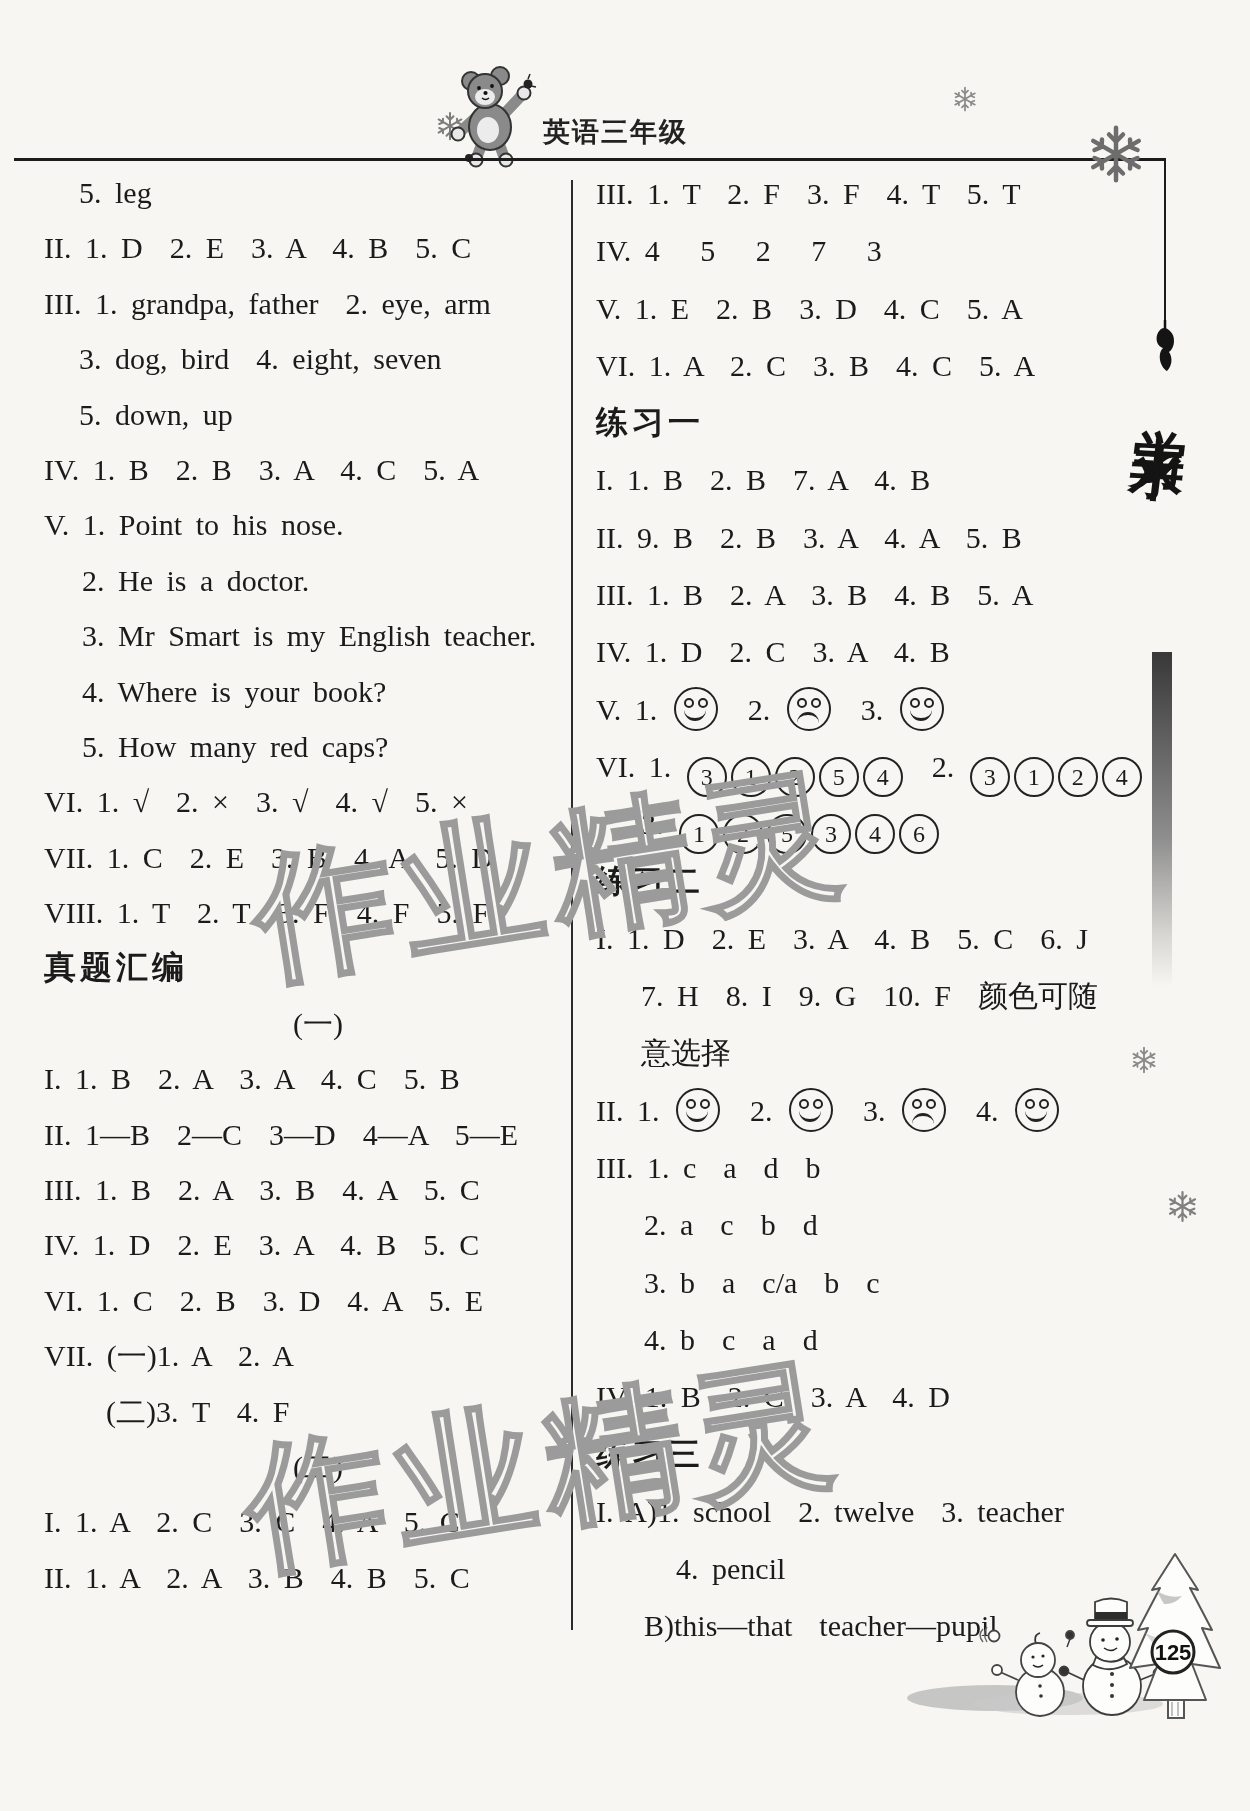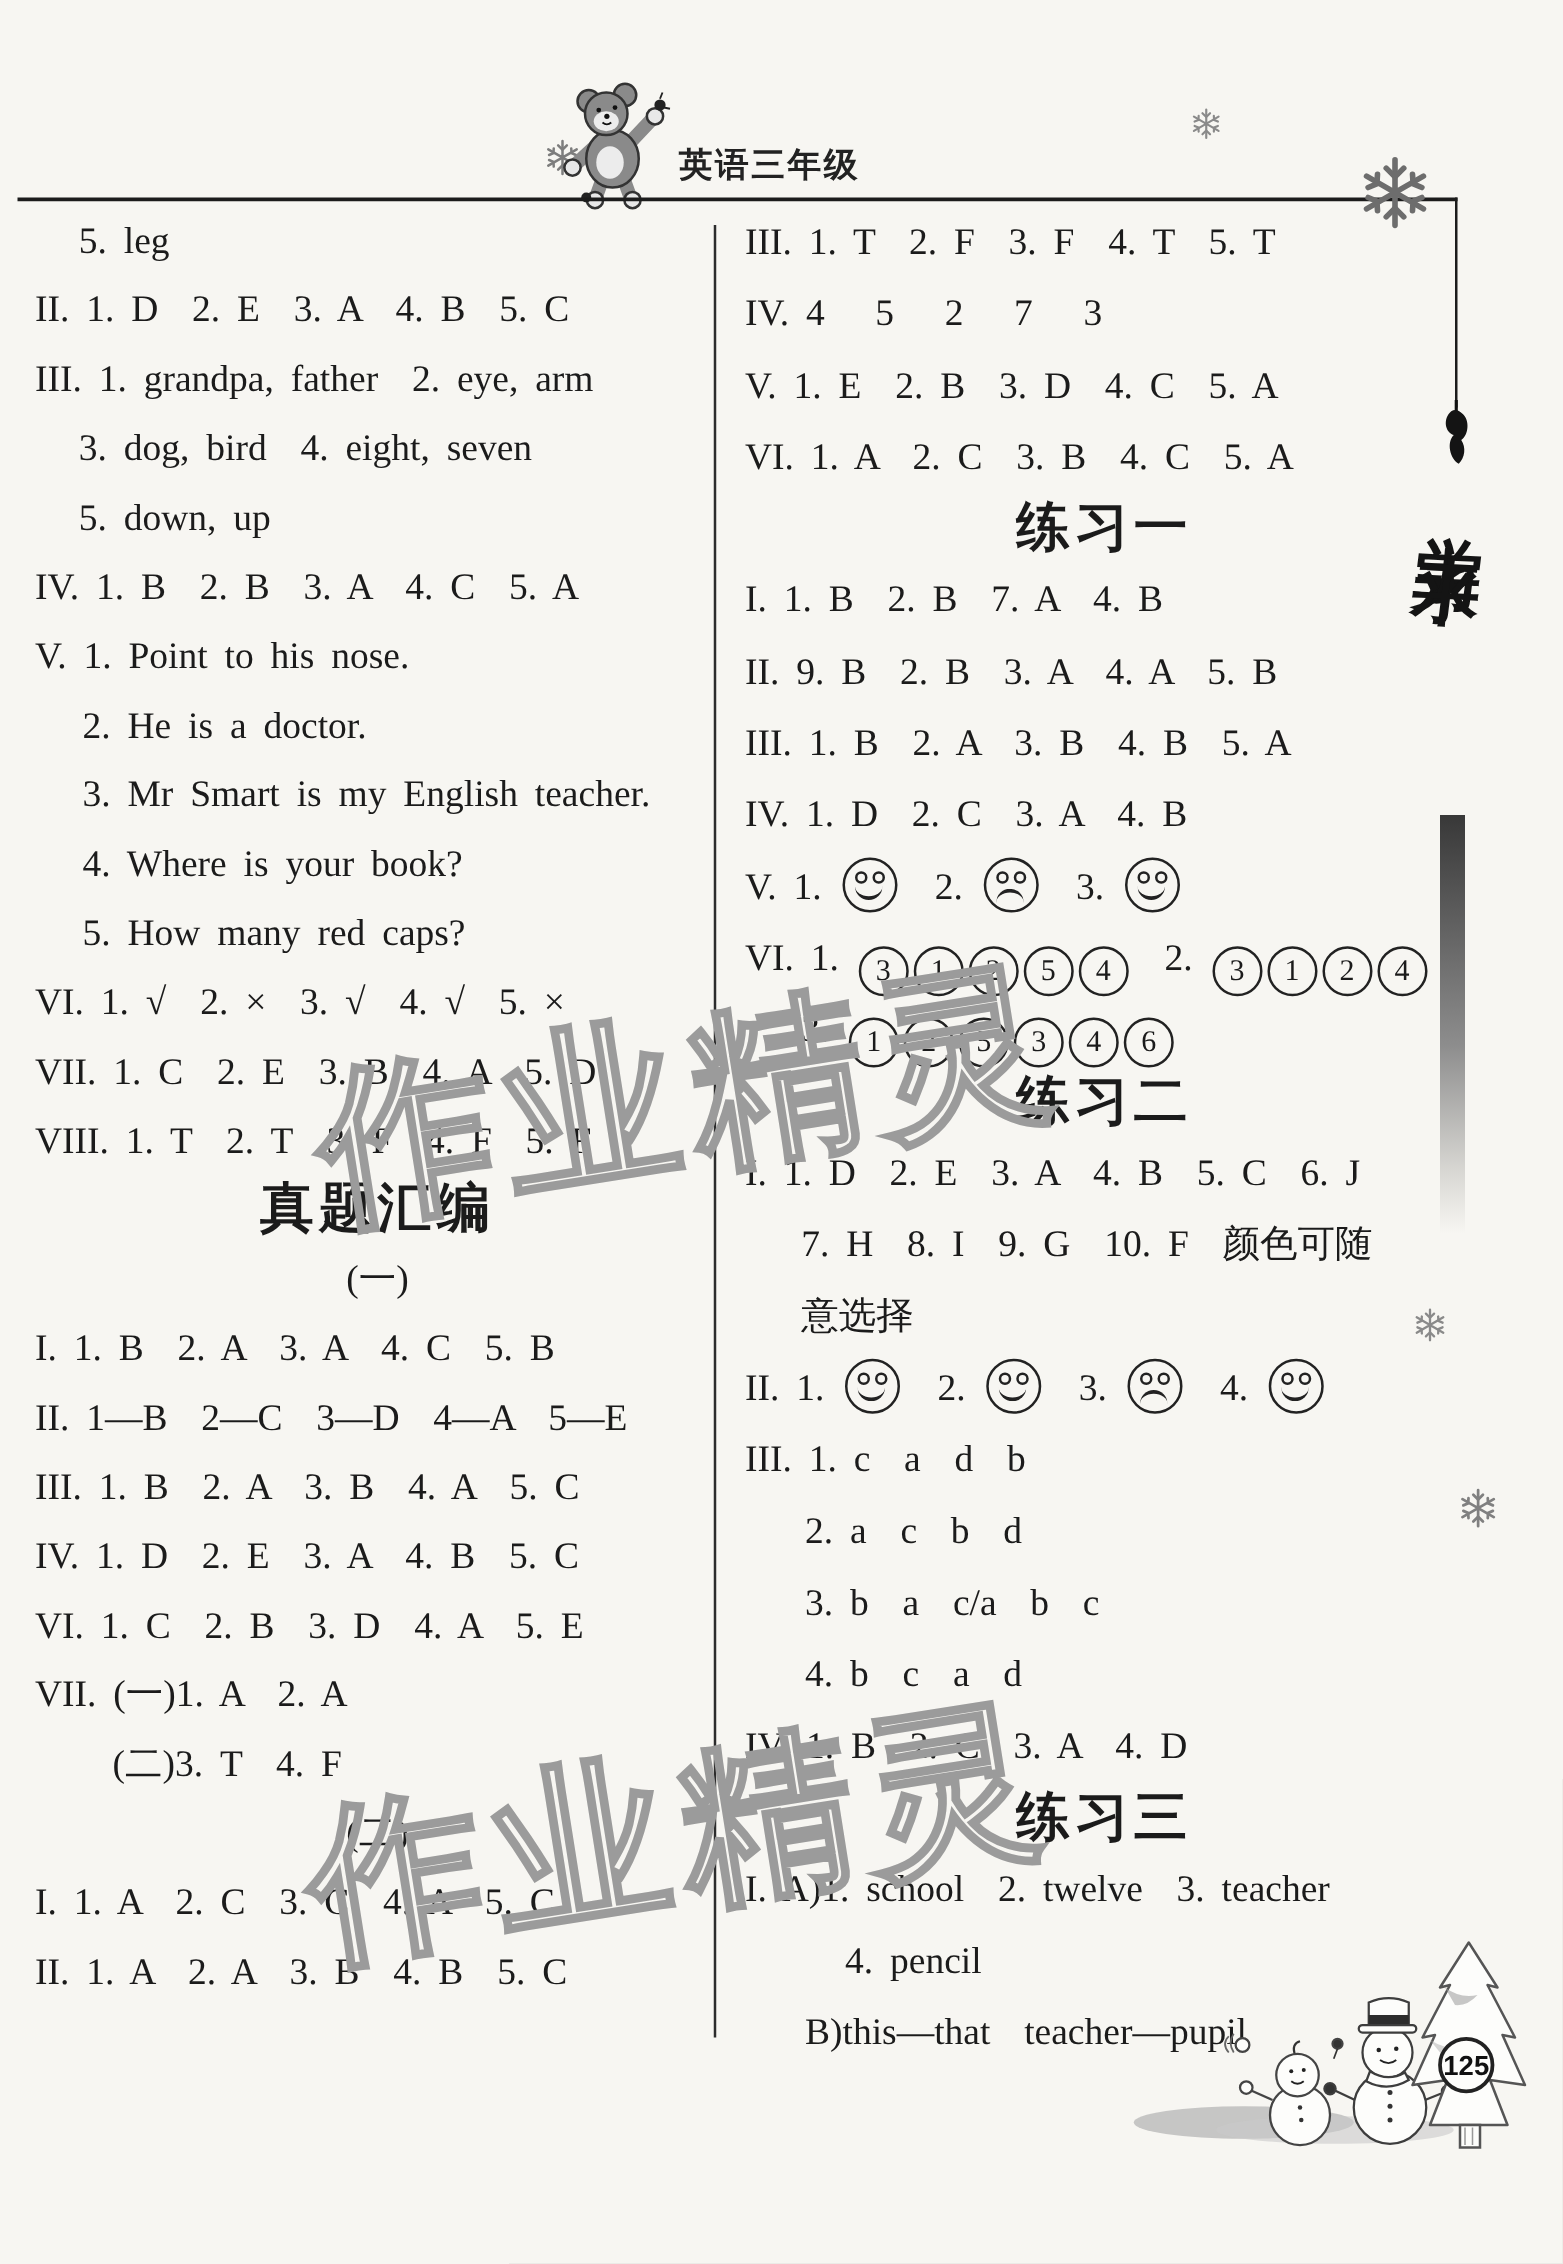--- a/index.html
+++ b/index.html
@@ -13,27 +13,27 @@
   .column-divider{position:absolute;left:571px;top:180px;width:2px;height:1450px;background:#2c2c2c;}
   
   .calligraphy{position:absolute;left:1132px;top:386px;width:70px;
         writing-mode:vertical-rl;text-orientation:upright;
         font-family:"DejaVu Sans","Liberation Sans",sans-serif;font-weight:900;font-size:54px;
         letter-spacing:8px;color:#141414;transform:rotate(3deg) skewX(-4deg);}
   .fade-bar{position:absolute;left:1152px;top:652px;width:20px;height:335px;
         background:linear-gradient(to bottom,#383838,#8d8d8d 55%,#d8d7d3 85%,rgba(216,215,211,0));}
   
   .col{position:absolute;top:165px;}
-  .col.left{left:28px;width:548px;}
+  .col.left{left:44px;width:548px;}
   .col.right{left:596px;width:575px;}
   .line{white-space:pre;font-size:30px;word-spacing:6px;}
   .col.left  .line{height:55.4px;line-height:55.4px;}
   .col.right .line{height:57.3px;line-height:57.3px;}
-  .line.heading{text-align:center;font-family:"DejaVu Sans","Liberation Sans",sans-serif;
-        font-weight:bold;font-size:43px;letter-spacing:4px;word-spacing:0;}
+  .line.heading{font-family:"DejaVu Sans","Liberation Sans",sans-serif;
+        font-weight:bold;font-size:32px;letter-spacing:4px;word-spacing:0;}
   .line.center{text-align:center;}
   
   .face{display:inline-block;width:40px;height:40px;border:2px solid #222;border-radius:50%;
         position:relative;vertical-align:-11px;margin:0 3px;background:transparent;}
   .face .eye{position:absolute;top:9px;width:6px;height:6px;border:2px solid #222;border-radius:50%;}
   .face .eye.l{left:8px}.face .eye.r{right:8px}
   .face .mouth{position:absolute;left:8px;top:17px;width:22px;height:12px;
         border-bottom:3px solid #222;border-radius:0 0 22px 22px;}
   .face.sad .mouth{top:23px;border-bottom:none;border-top:3px solid #222;border-radius:22px 22px 0 0;}
   .cnum{display:inline-block;width:36px;height:36px;border:2px solid #222;border-radius:50%;

